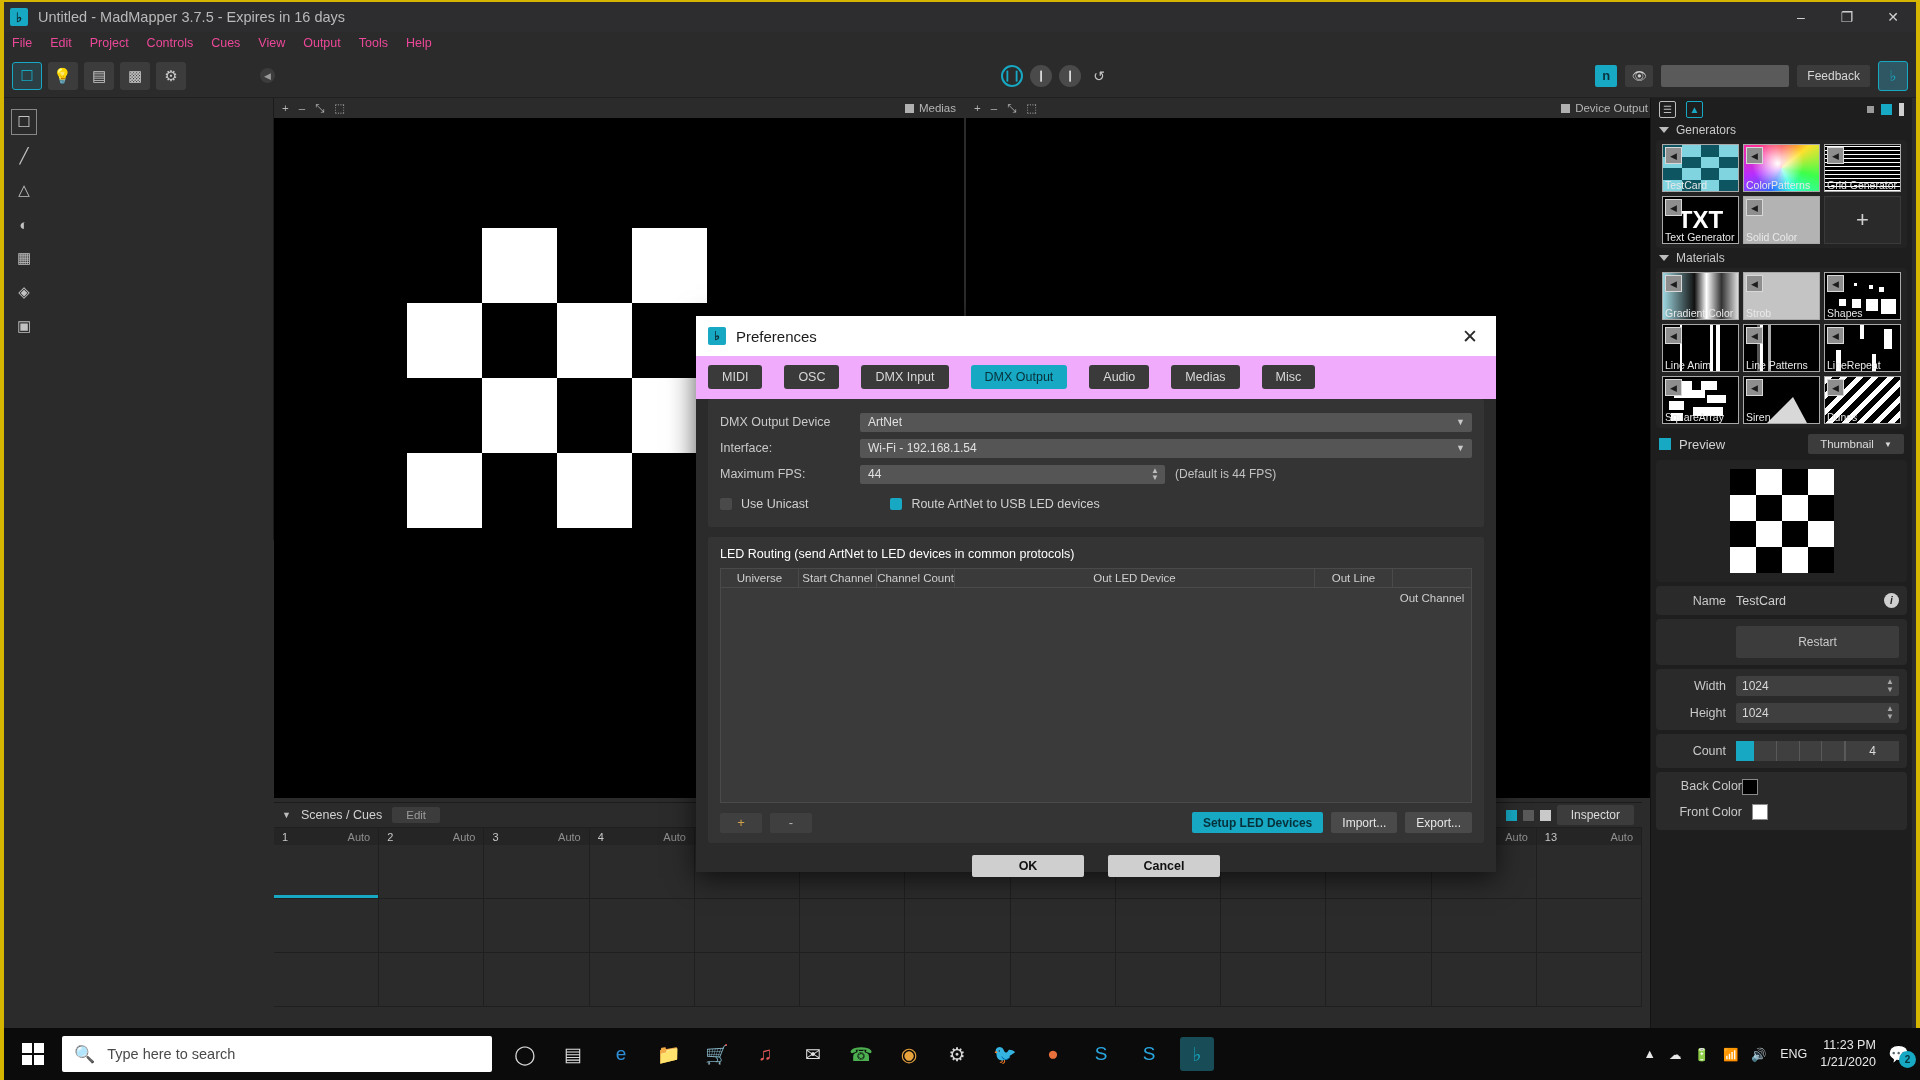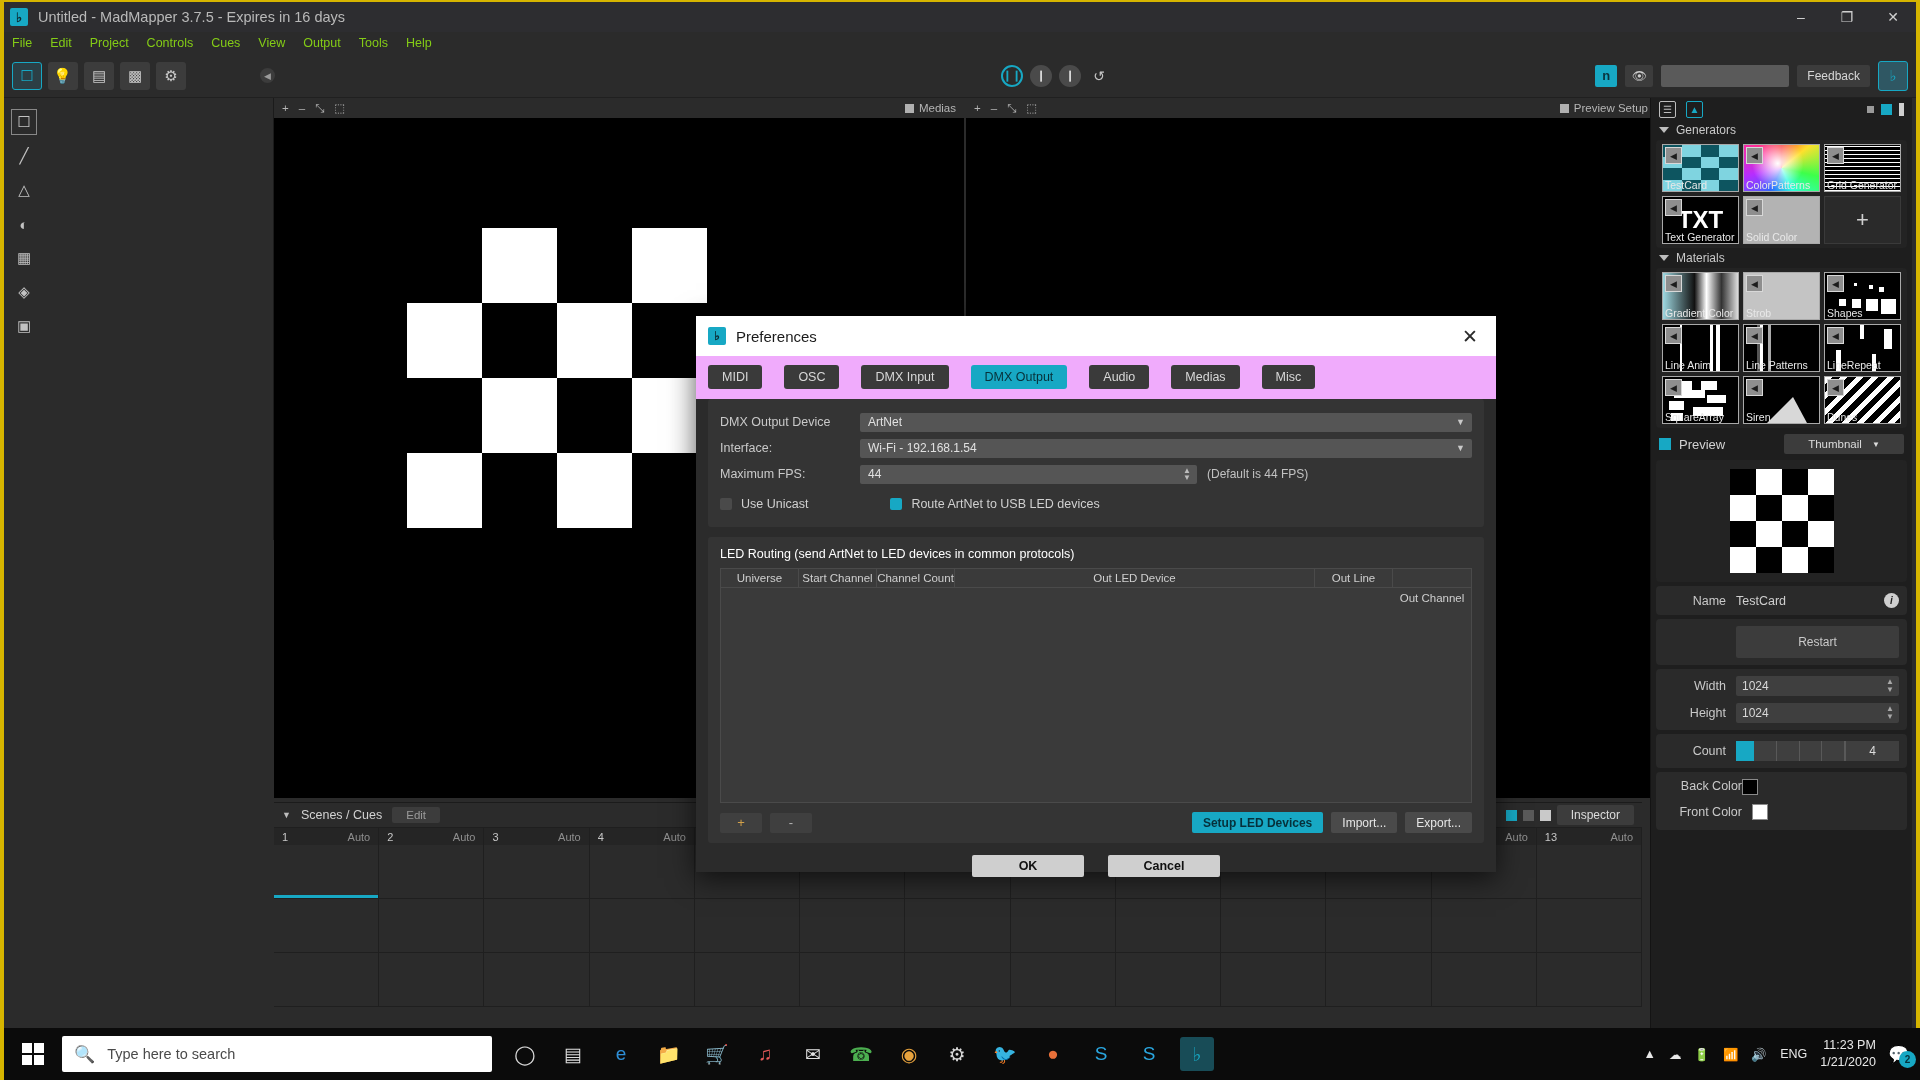--- a/index.html
+++ b/index.html
@@ -17,21 +17,21 @@
   .titlebar { height:30px; background:#2d2d30; display:flex; align-items:center; padding-left:6px; }
   .app-icon { width:18px;height:18px;background:#17a8c4;border-radius:2px;display:flex;
               align-items:center;justify-content:center;color:#0c2b33;font-weight:bold;font-size:13px;}
   .title-text { margin-left:10px; color:#b9b9b9; font-size:14.5px; }
   .win-btns { margin-left:auto; display:flex; }
   .win-btn { width:46px;height:30px;display:flex;align-items:center;justify-content:center;
              color:#cfcfcf;font-size:14px; }
 
   
   .menubar { height:22px; background:#2b2b2b; display:flex; align-items:center; padding-left:8px; gap:18px; }
-  .menubar span { color:#84cc16; font-size:12.5px; }
+  .menubar span { color:#ec4899; font-size:12.5px; }
 
   
   .toolbar { height:44px; background:#2b2b2b; display:flex; align-items:center; padding:0 8px; gap:6px;
              border-bottom:1px solid #202020; }
   .tb { width:30px;height:28px;background:#3c3c3c;border-radius:3px;display:flex;
         align-items:center;justify-content:center;color:#c9c9c9;font-size:15px;}
   .tb.active { background:#2c3f45; border:1px solid #17a8c4; color:#17a8c4; }
   .tcircle { width:22px;height:22px;border-radius:50%;background:#4a4a4a;display:flex;
              align-items:center;justify-content:center;color:#d8d8d8;font-size:11px; }
   .tcircle.cyan{ border:2px solid #17a8c4; color:#17a8c4; background:#2b2b2b;}
@@ -107,21 +107,21 @@
   .cell { position:relative; height:48px; border:1px solid #a9a9a9; overflow:hidden; background:#000;}
   .cell .arrow { position:absolute; left:2px; top:2px; width:17px;height:17px;background:#8e8e8e;
                  border:1px solid #d8d8d8; display:flex;align-items:center;justify-content:center;
                  color:#1c1c1c; font-size:9px; z-index:3;}
   .cell .lbl { position:absolute; bottom:0; left:0; right:0; color:#e8e8e8; font-size:10.5px;
                padding:0 2px; z-index:2; white-space:nowrap; overflow:hidden;}
   .cell.addcell { border:1px solid #3a3a3a; background:#2a2a2a; display:flex;
                   align-items:center; justify-content:center; color:#cfcfcf; font-size:22px;}
 
   .prev-hdr { display:flex; align-items:center; gap:8px; padding:6px 8px; }
-  .prev-combo { margin-left:auto; width:120px;height:20px;background:#3c3c3c;border-radius:2px;
+  .prev-combo { margin-left:auto; width:96px;height:20px;background:#3c3c3c;border-radius:2px;
                 display:flex;align-items:center;justify-content:center;gap:10px;color:#dcdcdc;font-size:11.5px;}
   .prev-box { background:#232323; margin:0 5px; border-radius:4px; height:122px;
               display:flex;align-items:center;justify-content:center; }
   .insp-row { background:#2a2a2a; margin:4px 5px 0; border-radius:4px; padding:7px 8px;
               display:flex; align-items:center; gap:10px; color:#cfcfcf; font-size:12.5px;}
   .insp-label { width:62px; text-align:right; color:#c9c9c9; }
   .spin { flex:1; height:20px; background:#3f3f3f; border-radius:2px; display:flex; align-items:center;
           padding:0 6px; color:#d8d8d8; font-size:12px; position:relative;}
   .spin .ar{ position:absolute; right:5px; color:#a8a8a8; font-size:8px; line-height:8px;}
   .restart { flex:1; height:32px; background:#3c3c3c; border-radius:2px; display:flex;
@@ -290,21 +290,21 @@
     </div>
   </div>
 
   <div class="viewhdr" style="position:absolute;left:962px;top:96px;width:690px;">
     <span>+</span>
     <span>–</span>
     <span>⤡</span>
     <span>⬚</span>
     <span class="sp">
         <i class="sqicon"></i>
-      <span>Preview Setup</span>
+      <span>Device Output</span>
       </span>
   </div>
   <div class="outputpane" style="top:116px;height:680px;"></div>
 
   <div class="scenes">
     <div class="scenes-hdr">
       <span style="color:#bdbdbd;font-size:9px;">▼</span>
       <span>Scenes / Cues</span>
       <span class="edit-btn">Edit</span>
       <span class="scenes-right">
@@ -682,21 +682,21 @@
         </div>
         <div class="frow">
           <span class="flabel">Interface:</span>
           <span class="fval">
             <span>Wi-Fi - 192.168.1.54</span>
             <i class="chev">▼</i>
           </span>
         </div>
         <div class="frow">
           <span class="flabel">Maximum FPS:</span>
-          <span class="fval" style="flex:none;width:337px;">
+          <span class="fval" style="flex:none;width:305px;">
             <span>44</span>
             <i class="stp">▲<br>▼</i>
           </span>
           <span class="fnote">(Default is 44 FPS)</span>
         </div>
         <div class="cbrow">
           <i class="cb"></i>
           <span class="cbtxt">Use Unicast</span>
           <i class="cb on" style="margin-left:82px;"></i>
           <span class="cbtxt">Route ArtNet to USB LED devices</span>

